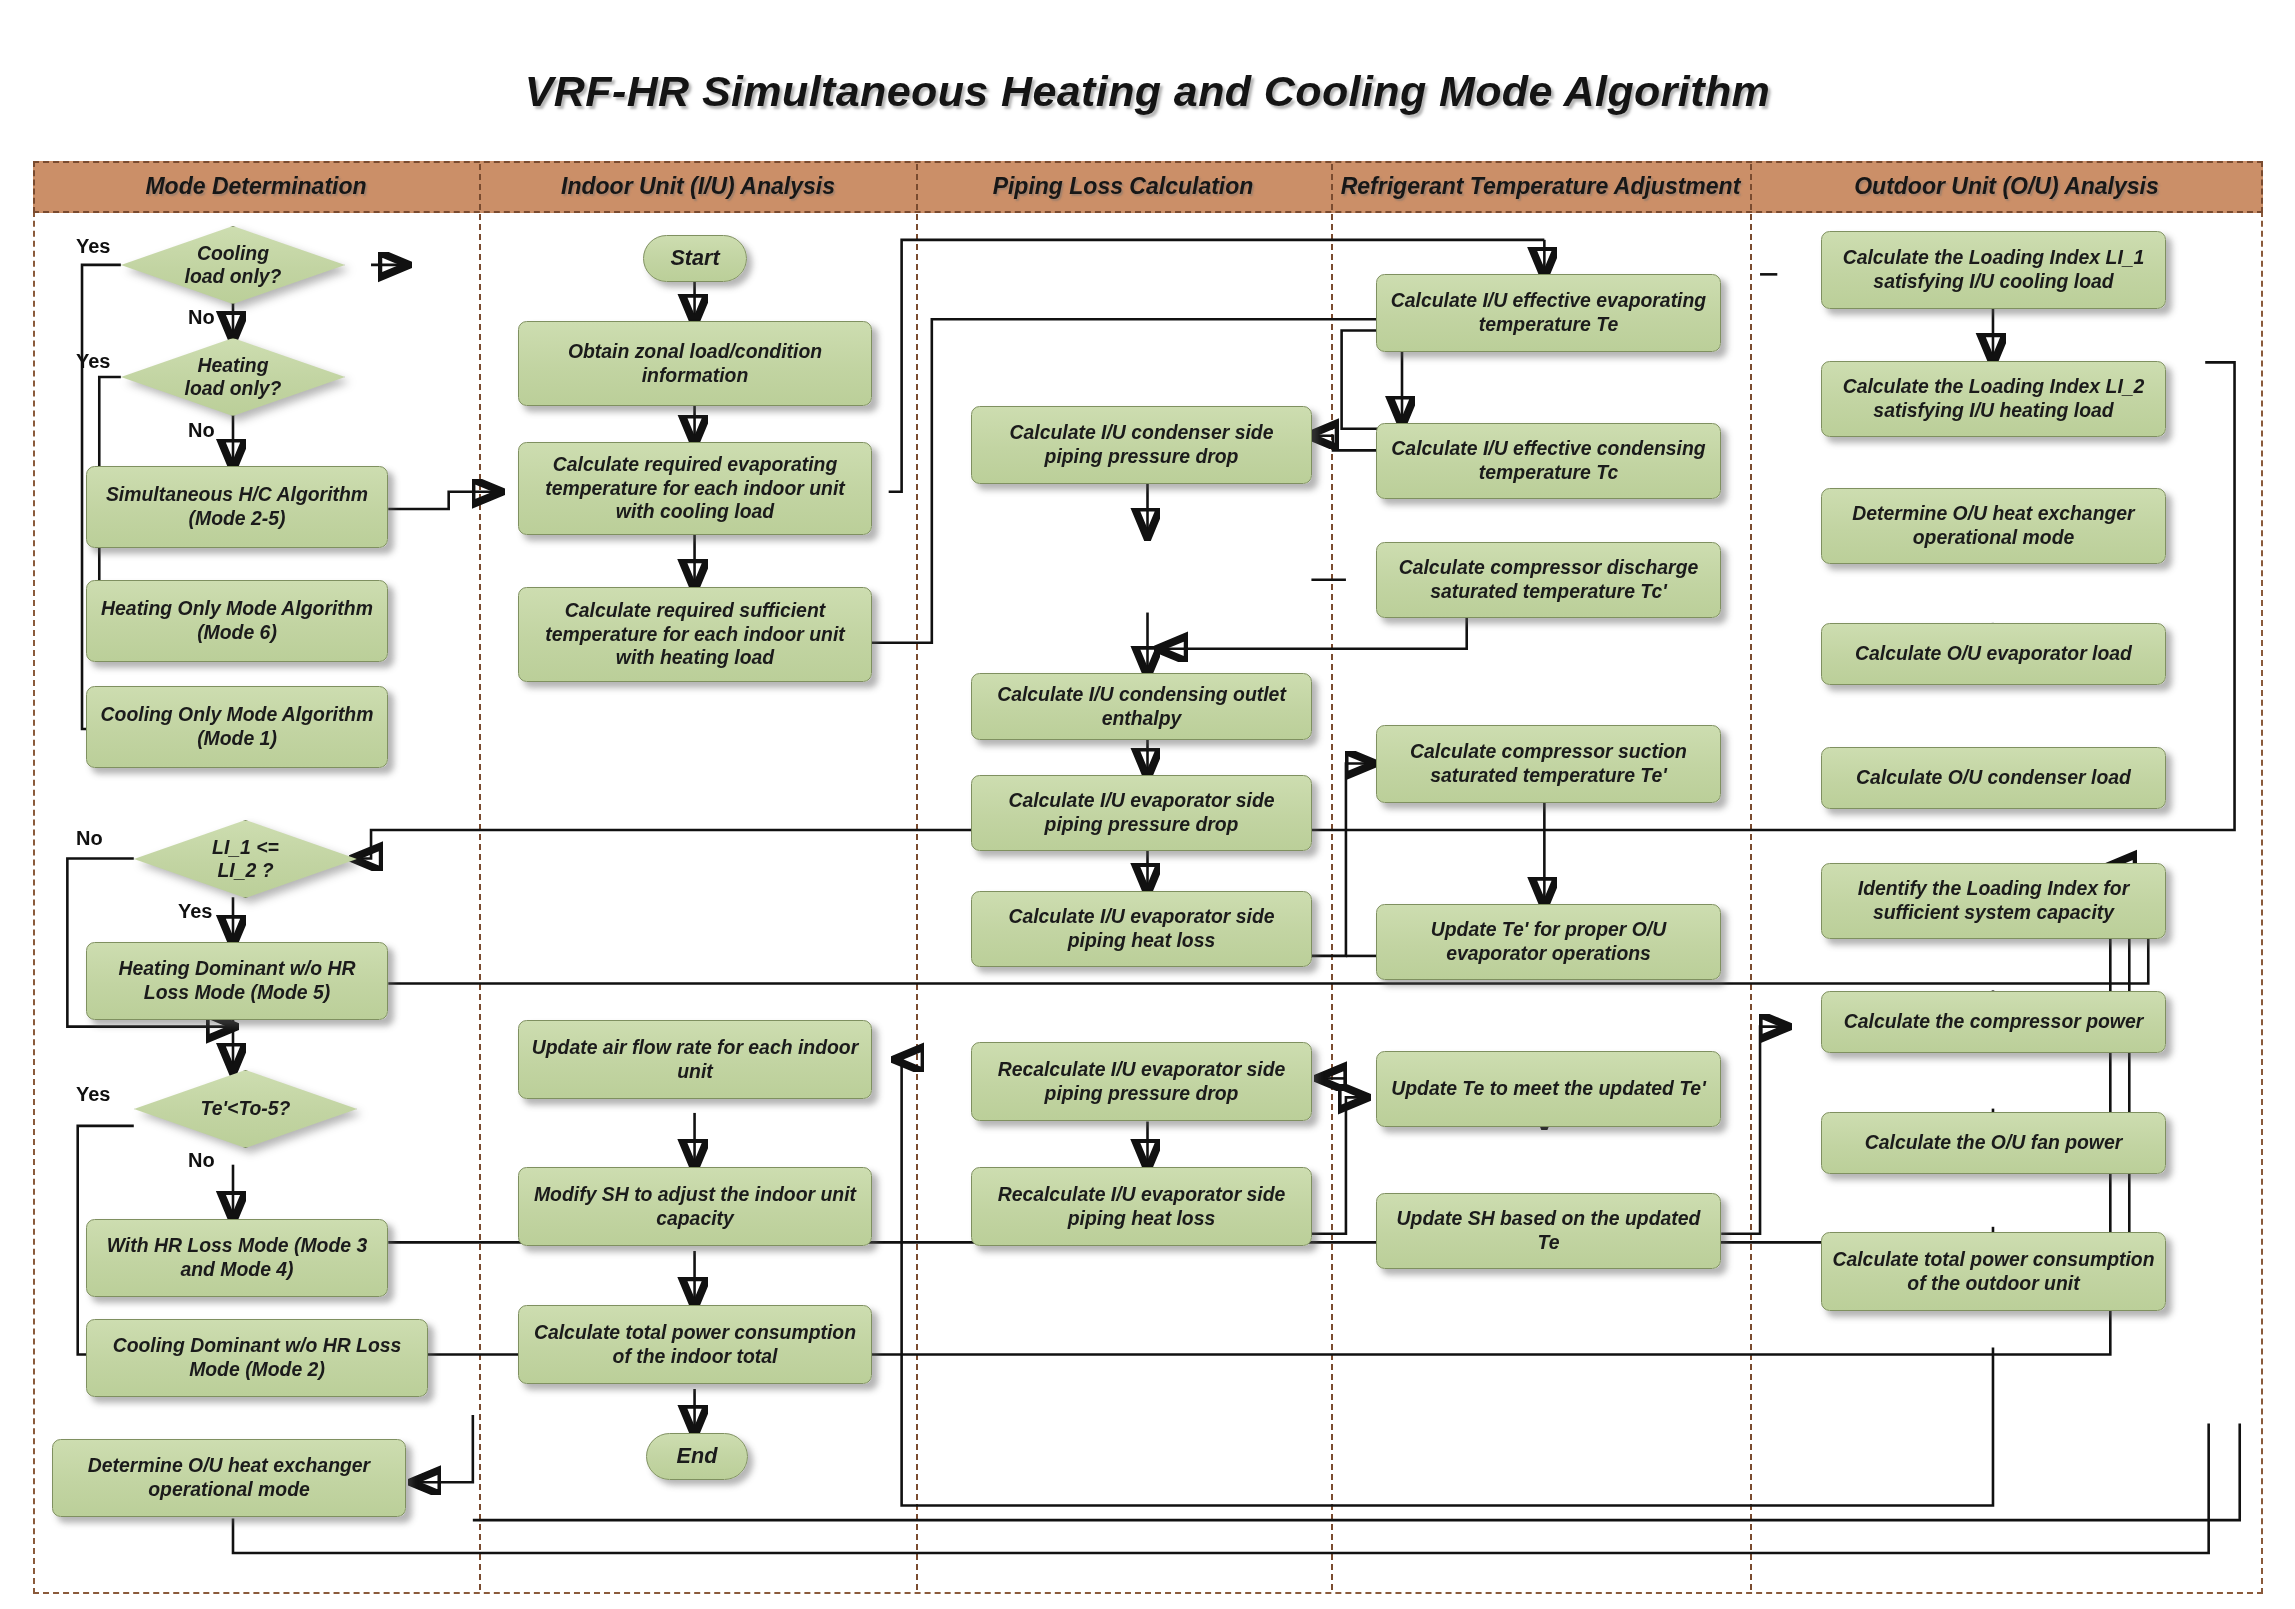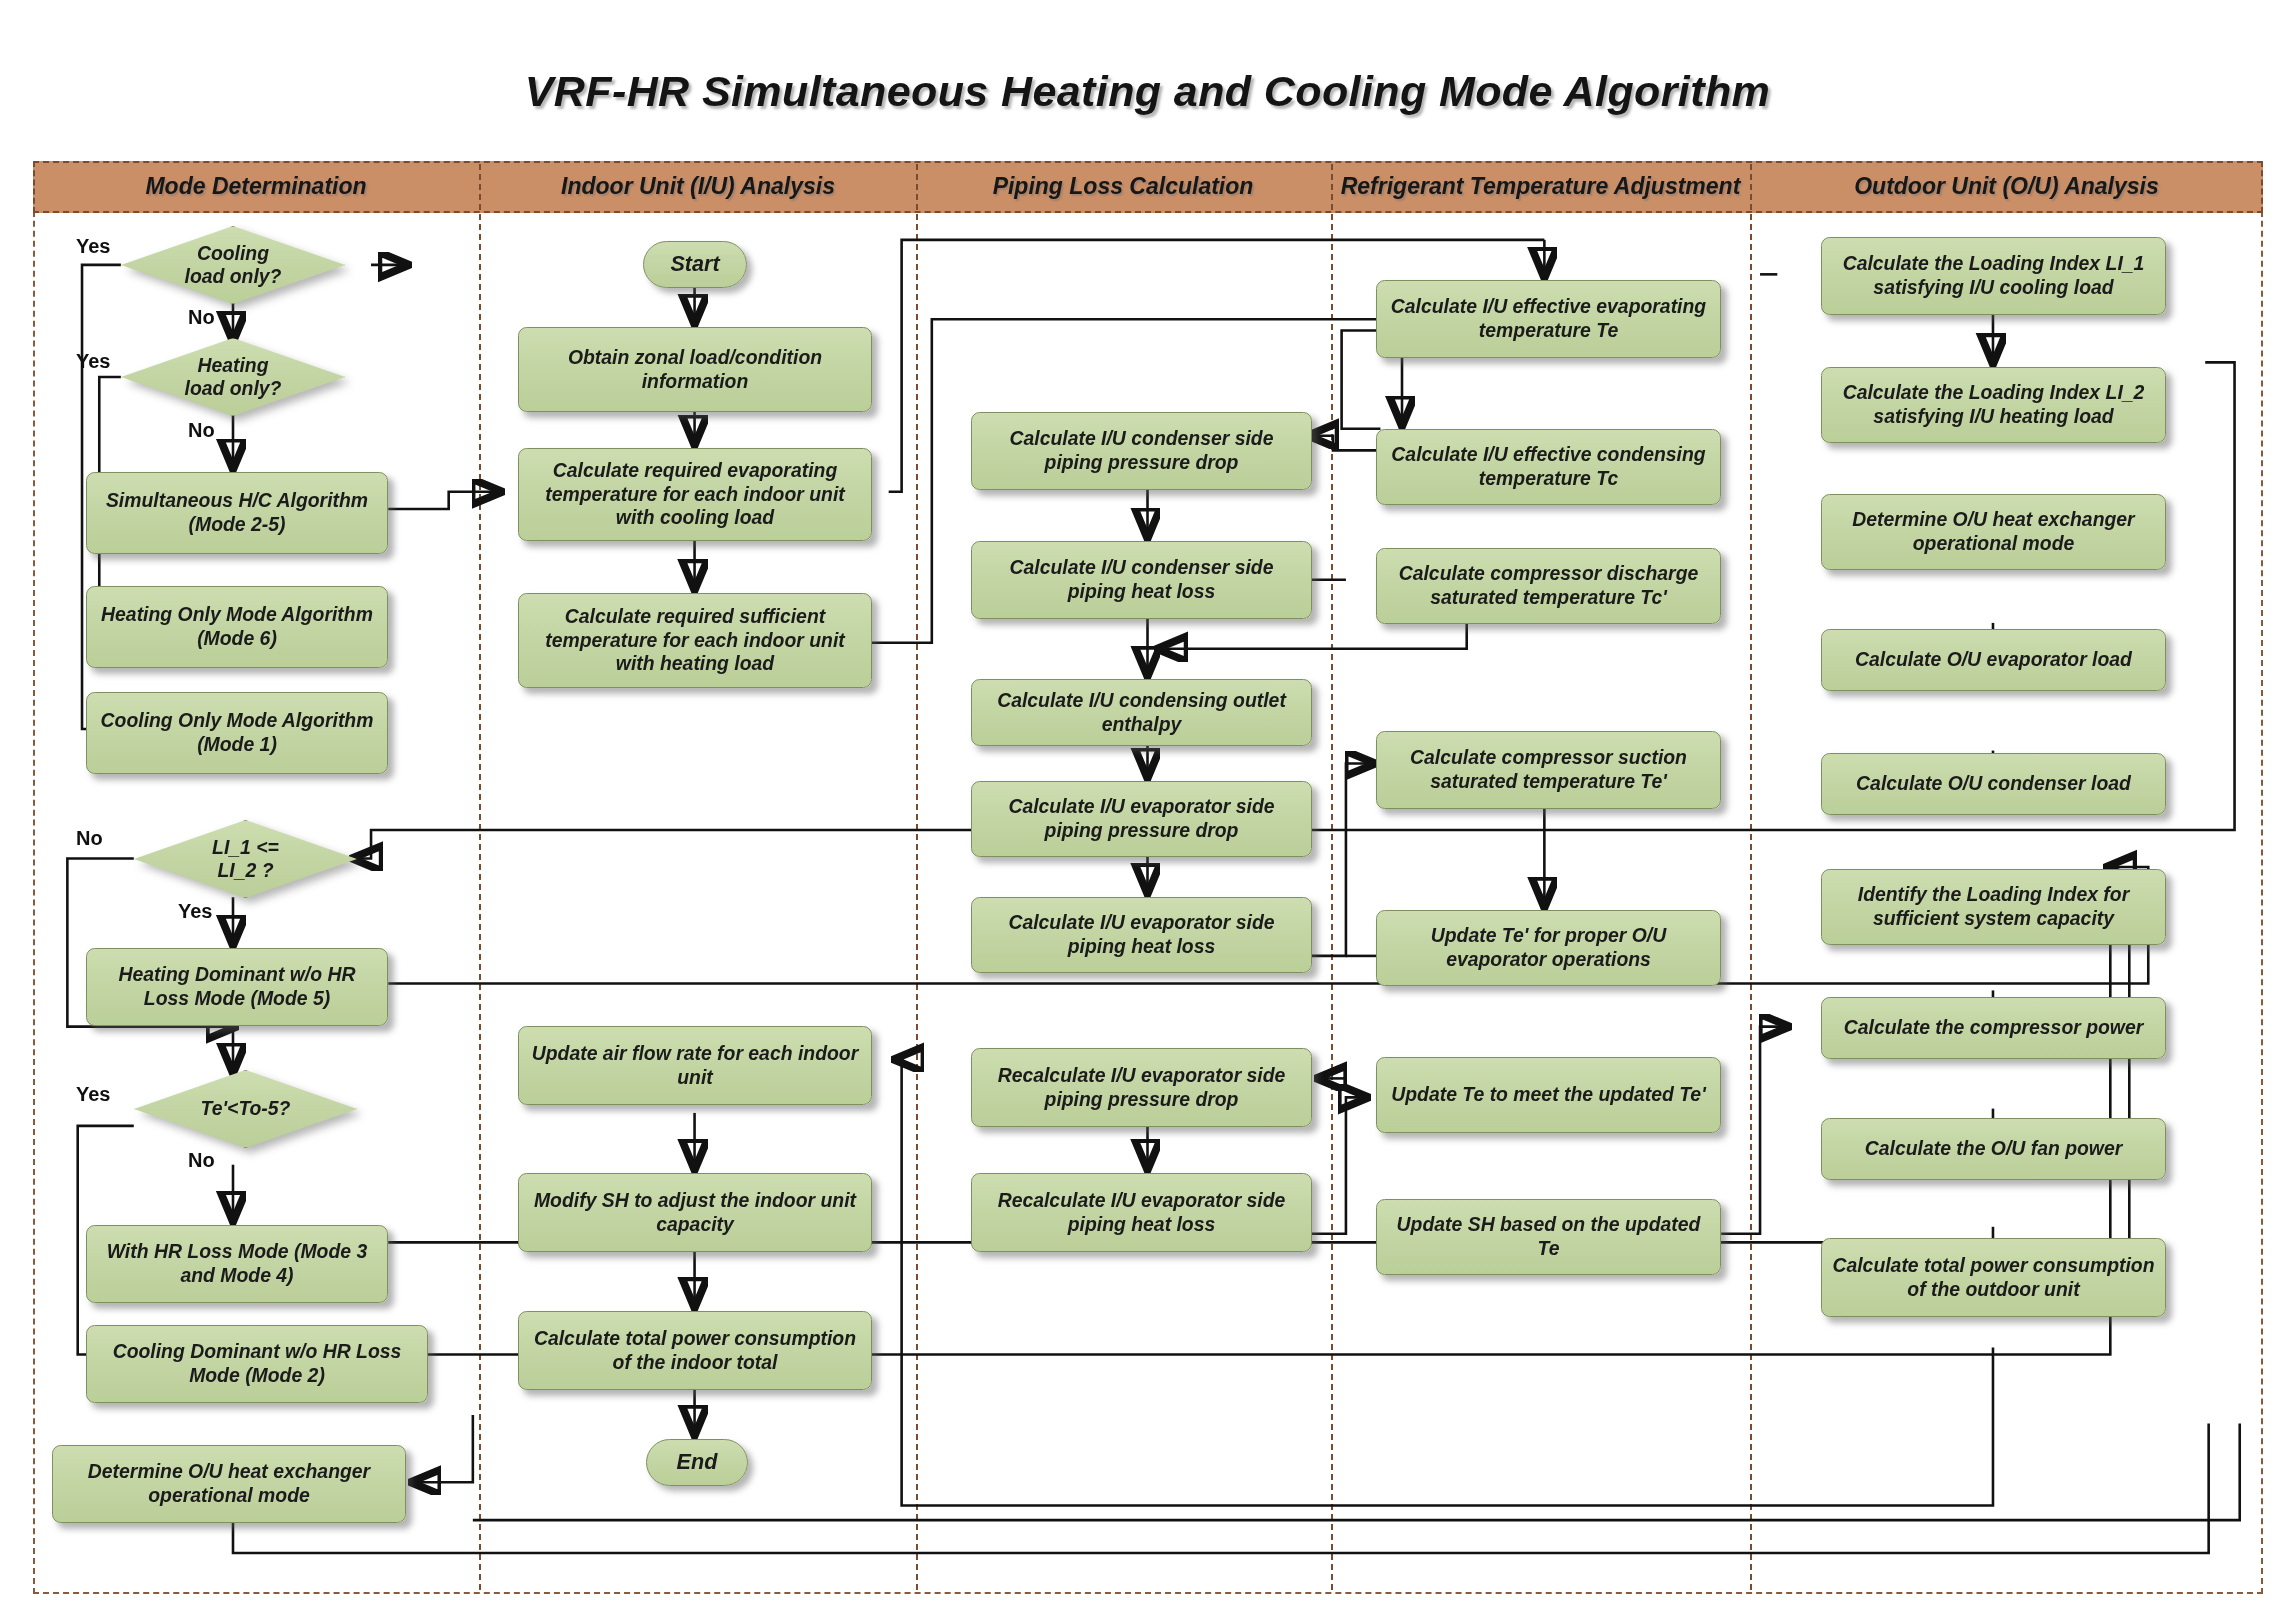--- a/index.html
+++ b/index.html
@@ -32,21 +32,21 @@
   }
 
   
   .node{
     position:absolute;box-sizing:border-box;
     background:linear-gradient(180deg,#cdddb0 0%,#c2d4a2 55%,#bbcf99 100%);
     border:1.3px solid #7f9060;border-radius:8.6px;
     box-shadow:5.2px 5.2px 6px rgba(90,90,90,.45);
     display:flex;align-items:center;justify-content:center;text-align:center;
     font-size:19.4px;font-weight:bold;font-style:italic;color:#1b1b1b;
-    line-height:1.22;padding:3.5px 8.6px;margin-top:6px;
+    line-height:1.22;padding:3.5px 8.6px;
   }
   .node.term{border-radius:29px;font-size:21.6px;}
 
   .diamond{
     position:absolute;display:flex;align-items:center;justify-content:center;
     filter:drop-shadow(5.2px 5.2px 4.3px rgba(90,90,90,.45));
   }
   .diamond .shape{
     position:absolute;inset:0;
     background:linear-gradient(180deg,#cdddb0 0%,#c2d4a2 55%,#bbcf99 100%);
@@ -221,21 +221,20 @@
   <div class="node term" style="left:643px;top:235px;width:104px;height:47px">Start</div>
   <div class="node" style="left:518px;top:321px;width:354px;height:85px">Obtain zonal load/condition information</div>
   <div class="node" style="left:518px;top:442px;width:354px;height:93px">Calculate required evaporating temperature for each indoor unit with cooling load</div>
   <div class="node" style="left:518px;top:587px;width:354px;height:95px">Calculate required sufficient temperature for each indoor unit with heating load</div>
   <div class="node" style="left:518px;top:1020px;width:354px;height:79px">Update air flow rate for each indoor unit</div>
   <div class="node" style="left:518px;top:1167px;width:354px;height:79px">Modify SH to adjust the indoor unit capacity</div>
   <div class="node" style="left:518px;top:1305px;width:354px;height:79px">Calculate total power consumption of the indoor total</div>
   <div class="node term" style="left:646px;top:1433px;width:102px;height:47px">End</div>
 
   <div class="node" style="left:971px;top:406px;width:341px;height:78px">Calculate I/U condenser side piping pressure drop</div>
-  <div class="node" style="left:971px;top:535px;width:341px;height:78px">Calculate I/U condenser side piping heat loss</div>
   <div class="node" style="left:971px;top:673px;width:341px;height:67px">Calculate I/U condensing outlet enthalpy</div>
   <div class="node" style="left:971px;top:775px;width:341px;height:76px">Calculate I/U evaporator side piping pressure drop</div>
   <div class="node" style="left:971px;top:891px;width:341px;height:76px">Calculate I/U evaporator side piping heat loss</div>
   <div class="node" style="left:971px;top:1042px;width:341px;height:79px">Recalculate I/U evaporator side piping pressure drop</div>
   <div class="node" style="left:971px;top:1167px;width:341px;height:79px">Recalculate I/U evaporator side piping heat loss</div>
 
   <div class="node" style="left:1376px;top:274px;width:345px;height:78px">Calculate I/U effective evaporating temperature Te</div>
   <div class="node" style="left:1376px;top:423px;width:345px;height:76px">Calculate I/U effective condensing temperature Tc</div>
   <div class="node" style="left:1376px;top:542px;width:345px;height:76px">Calculate compressor discharge saturated temperature Tc'</div>
   <div class="node" style="left:1376px;top:725px;width:345px;height:78px">Calculate compressor suction saturated temperature Te'</div>

